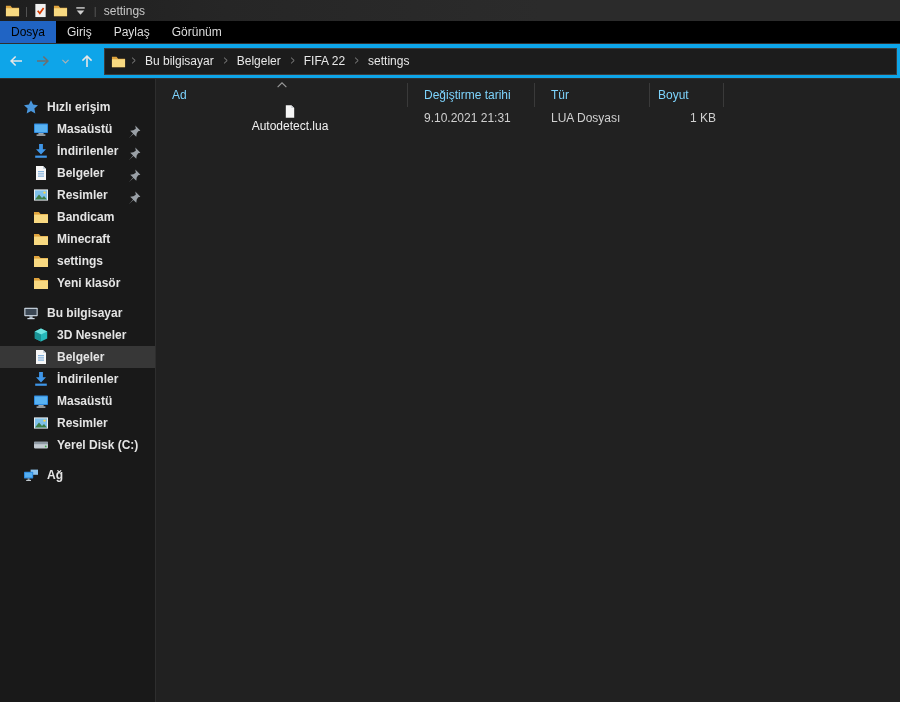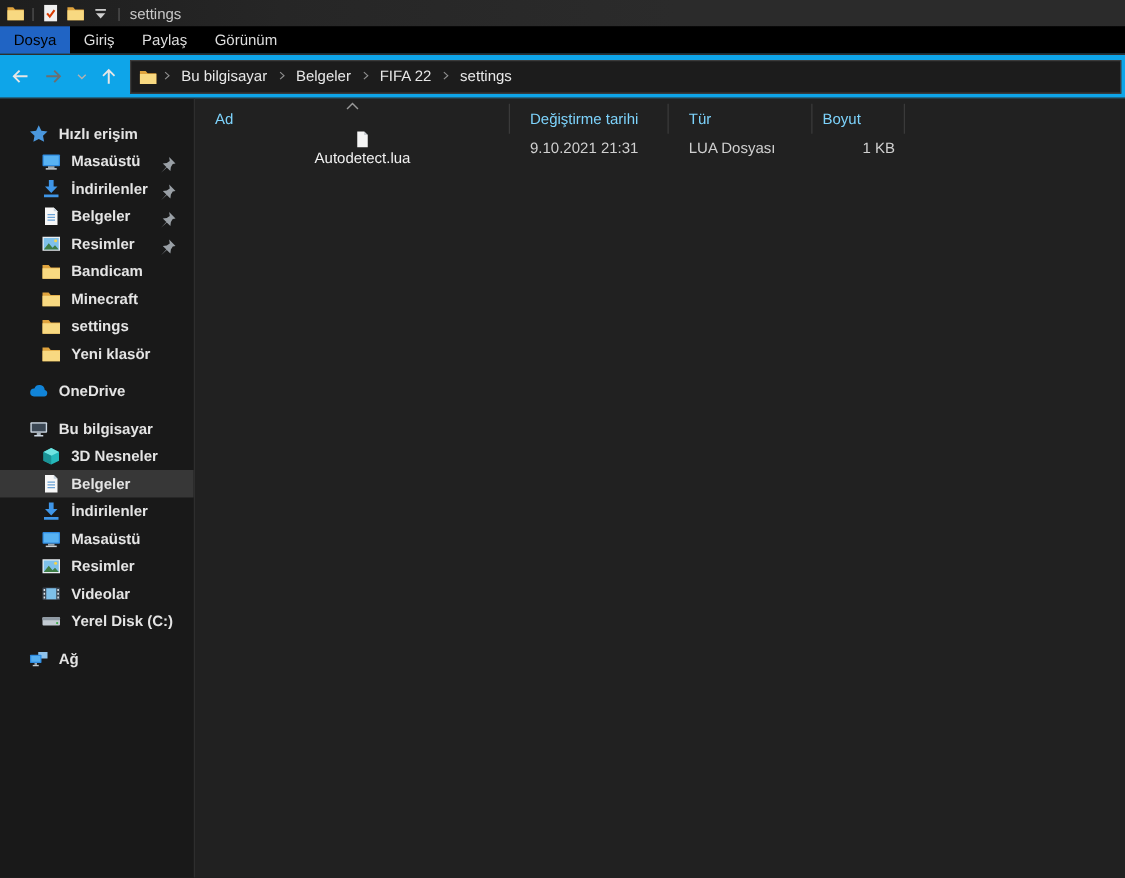--- a/index.html
+++ b/index.html
@@ -273,30 +273,20 @@
                 <path d="M1 5.6h14V14H1z" fill="#f8d981"></path>
               </svg>
             </span>
             <span class="sb-label">Yeni klasör</span>
           </div>
         </div>
         <div class="sb-section">
           <div class="sb-item root">
             <span class="icon">
               <svg viewBox="0 0 16 16">
-                <path d="M4.2 12.2h8.1a2.7 2.7 0 0 0 .5-5.3A4.3 4.3 0 0 0 4.5 5.8a3.2 3.2 0 0 0-.3 6.4z" fill="#1184d8"></path>
-              </svg>
-            </span>
-            <span class="sb-label">OneDrive</span>
-          </div>
-        </div>
-        <div class="sb-section">
-          <div class="sb-item root">
-            <span class="icon">
-              <svg viewBox="0 0 16 16">
                 <rect x="1.3" y="2.8" width="13.4" height="8.4" rx="0.8" fill="#cdd8e4"></rect>
                 <rect x="2.4" y="3.9" width="11.2" height="6.2" fill="#3b4754"></rect>
                 <rect x="6.4" y="11.2" width="3.2" height="1.8" fill="#aab6c0"></rect>
                 <rect x="4.4" y="13" width="7.2" height="1.2" fill="#cdd8e4"></rect>
               </svg>
             </span>
             <span class="sb-label">Bu bilgisayar</span>
           </div>
           <div class="sb-item">
             <span class="icon">
@@ -343,35 +333,20 @@
           <div class="sb-item">
             <span class="icon">
               <svg viewBox="0 0 16 16">
                 <rect x="1" y="2.4" width="14" height="11.2" fill="#e9eef2"></rect>
                 <rect x="2" y="3.4" width="12" height="9.2" fill="#7ec0ea"></rect>
                 <path d="M2 12.6l4-5 3 3.5 2-2 3 3.5z" fill="#3e7d46"></path>
                 <circle cx="11.5" cy="5.6" r="1.2" fill="#f6d44c"></circle>
               </svg>
             </span>
             <span class="sb-label">Resimler</span>
-          </div>
-          <div class="sb-item">
-            <span class="icon">
-              <svg viewBox="0 0 16 16">
-                <rect x="1" y="3" width="14" height="10" rx="0.8" fill="#3a4450"></rect>
-                <rect x="4" y="3.6" width="8" height="8.8" fill="#7ec0ea"></rect>
-                <rect x="1.9" y="4.2" width="1.2" height="1.6" fill="#dfe6ec"></rect>
-                <rect x="1.9" y="7.2" width="1.2" height="1.6" fill="#dfe6ec"></rect>
-                <rect x="1.9" y="10.2" width="1.2" height="1.6" fill="#dfe6ec"></rect>
-                <rect x="12.9" y="4.2" width="1.2" height="1.6" fill="#dfe6ec"></rect>
-                <rect x="12.9" y="7.2" width="1.2" height="1.6" fill="#dfe6ec"></rect>
-                <rect x="12.9" y="10.2" width="1.2" height="1.6" fill="#dfe6ec"></rect>
-              </svg>
-            </span>
-            <span class="sb-label">Videolar</span>
           </div>
           <div class="sb-item">
             <span class="icon">
               <svg viewBox="0 0 16 16">
                 <rect x="1" y="4.8" width="14" height="6.6" rx="0.8" fill="#c3cbd2"></rect>
                 <rect x="1" y="4.8" width="14" height="2.4" fill="#8f9aa4"></rect>
                 <circle cx="12.7" cy="9.4" r="0.9" fill="#3fae49"></circle>
               </svg>
             </span>
             <span class="sb-label">Yerel Disk (C:)</span>

